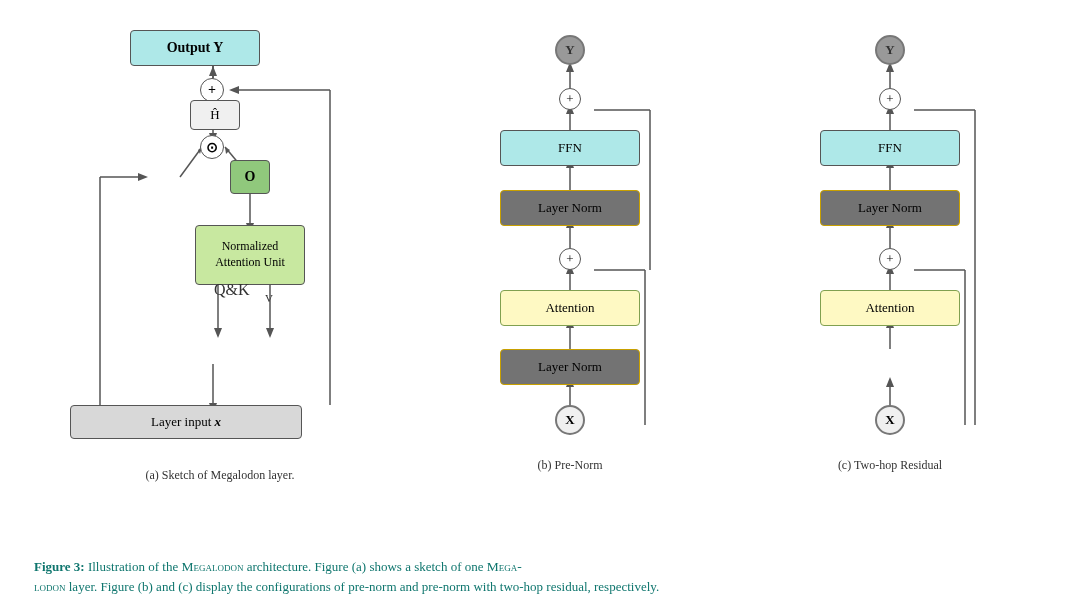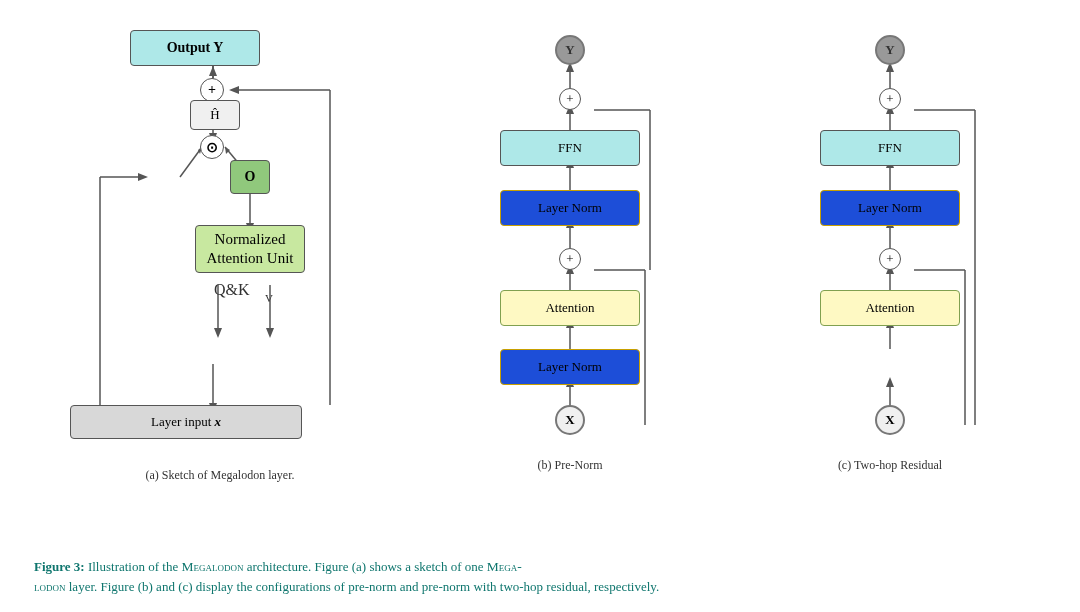--- a/index.html
+++ b/index.html
@@ -82,22 +82,22 @@
       top: 130px; left: 180px;
       width: 40px; height: 34px;
       font-size: 14px;
       font-weight: bold;
     }
 
     .box-nau {
       background: #c8e8a0;
       border-color: #555;
       top: 195px; left: 145px;
-      width: 110px; height: 48px;
-      font-size: 15px;
+      width: 110px; height: 60px;
+      font-size: 12px;
       text-align: center;
       line-height: 1.3;
     }
 
     .box-cema {
       background: #f8c8c8;
       border-color: #555;
       top: 300px; left: 60px;
       width: 200px; height: 34px;
       font-size: 13px;
@@ -173,21 +173,21 @@
       font-size: 13px;
       border: 1.5px solid #555;
       border-radius: 4px;
       text-align: center;
       width: 140px;
       height: 36px;
       left: 30px;
     }
 
     .bc-ffn { background: #aee8e8; }
-    .bc-layernorm { background: #1d4ed8; border-color: #c8a000; }
+    .bc-layernorm { background: #737373; border-color: #c8a000; }
     .bc-attention { background: #fef9c3; border-color: #80a050; }
     .bc-timestepnorm { background: #c8e8a0; border-color: #80a050; }
 
     
     .bc-circle-node {
       position: absolute;
       width: 30px; height: 30px;
       border-radius: 50%;
       border: 2px solid #777;
       background: #999;

